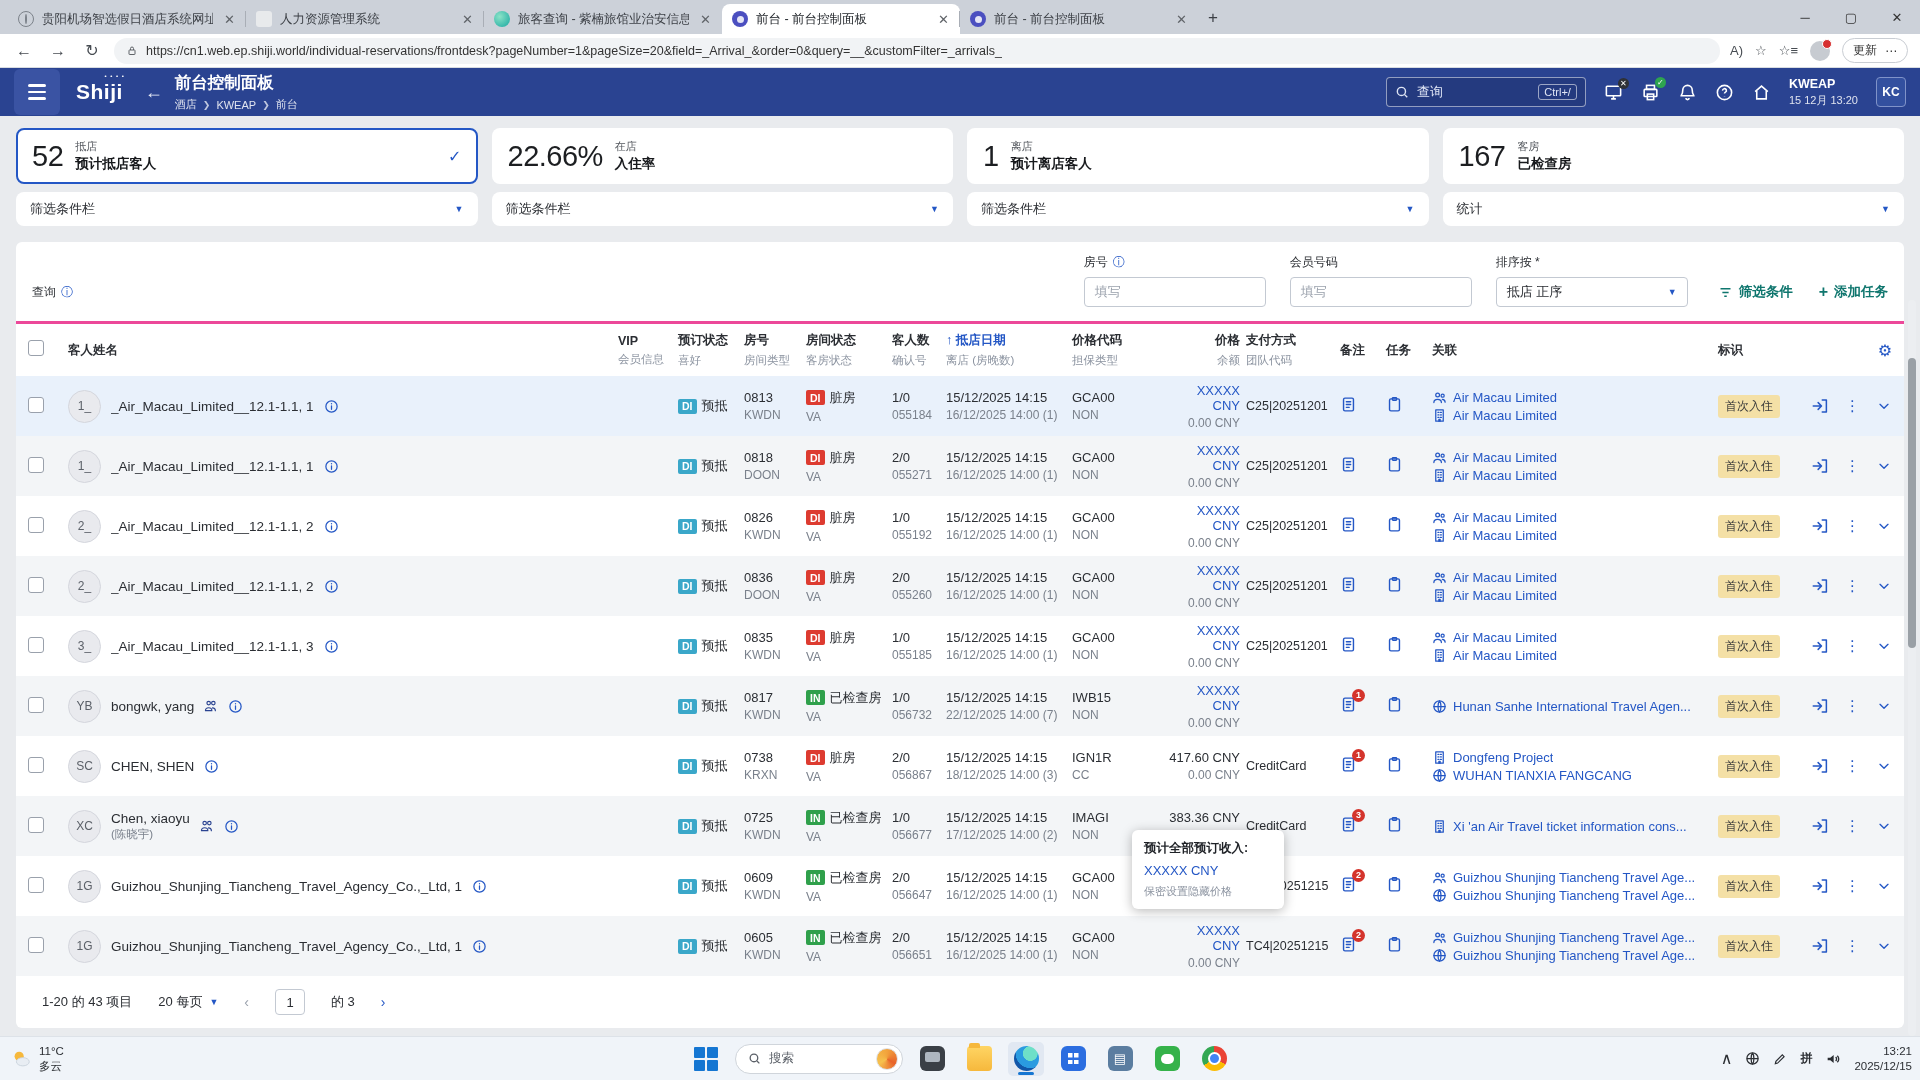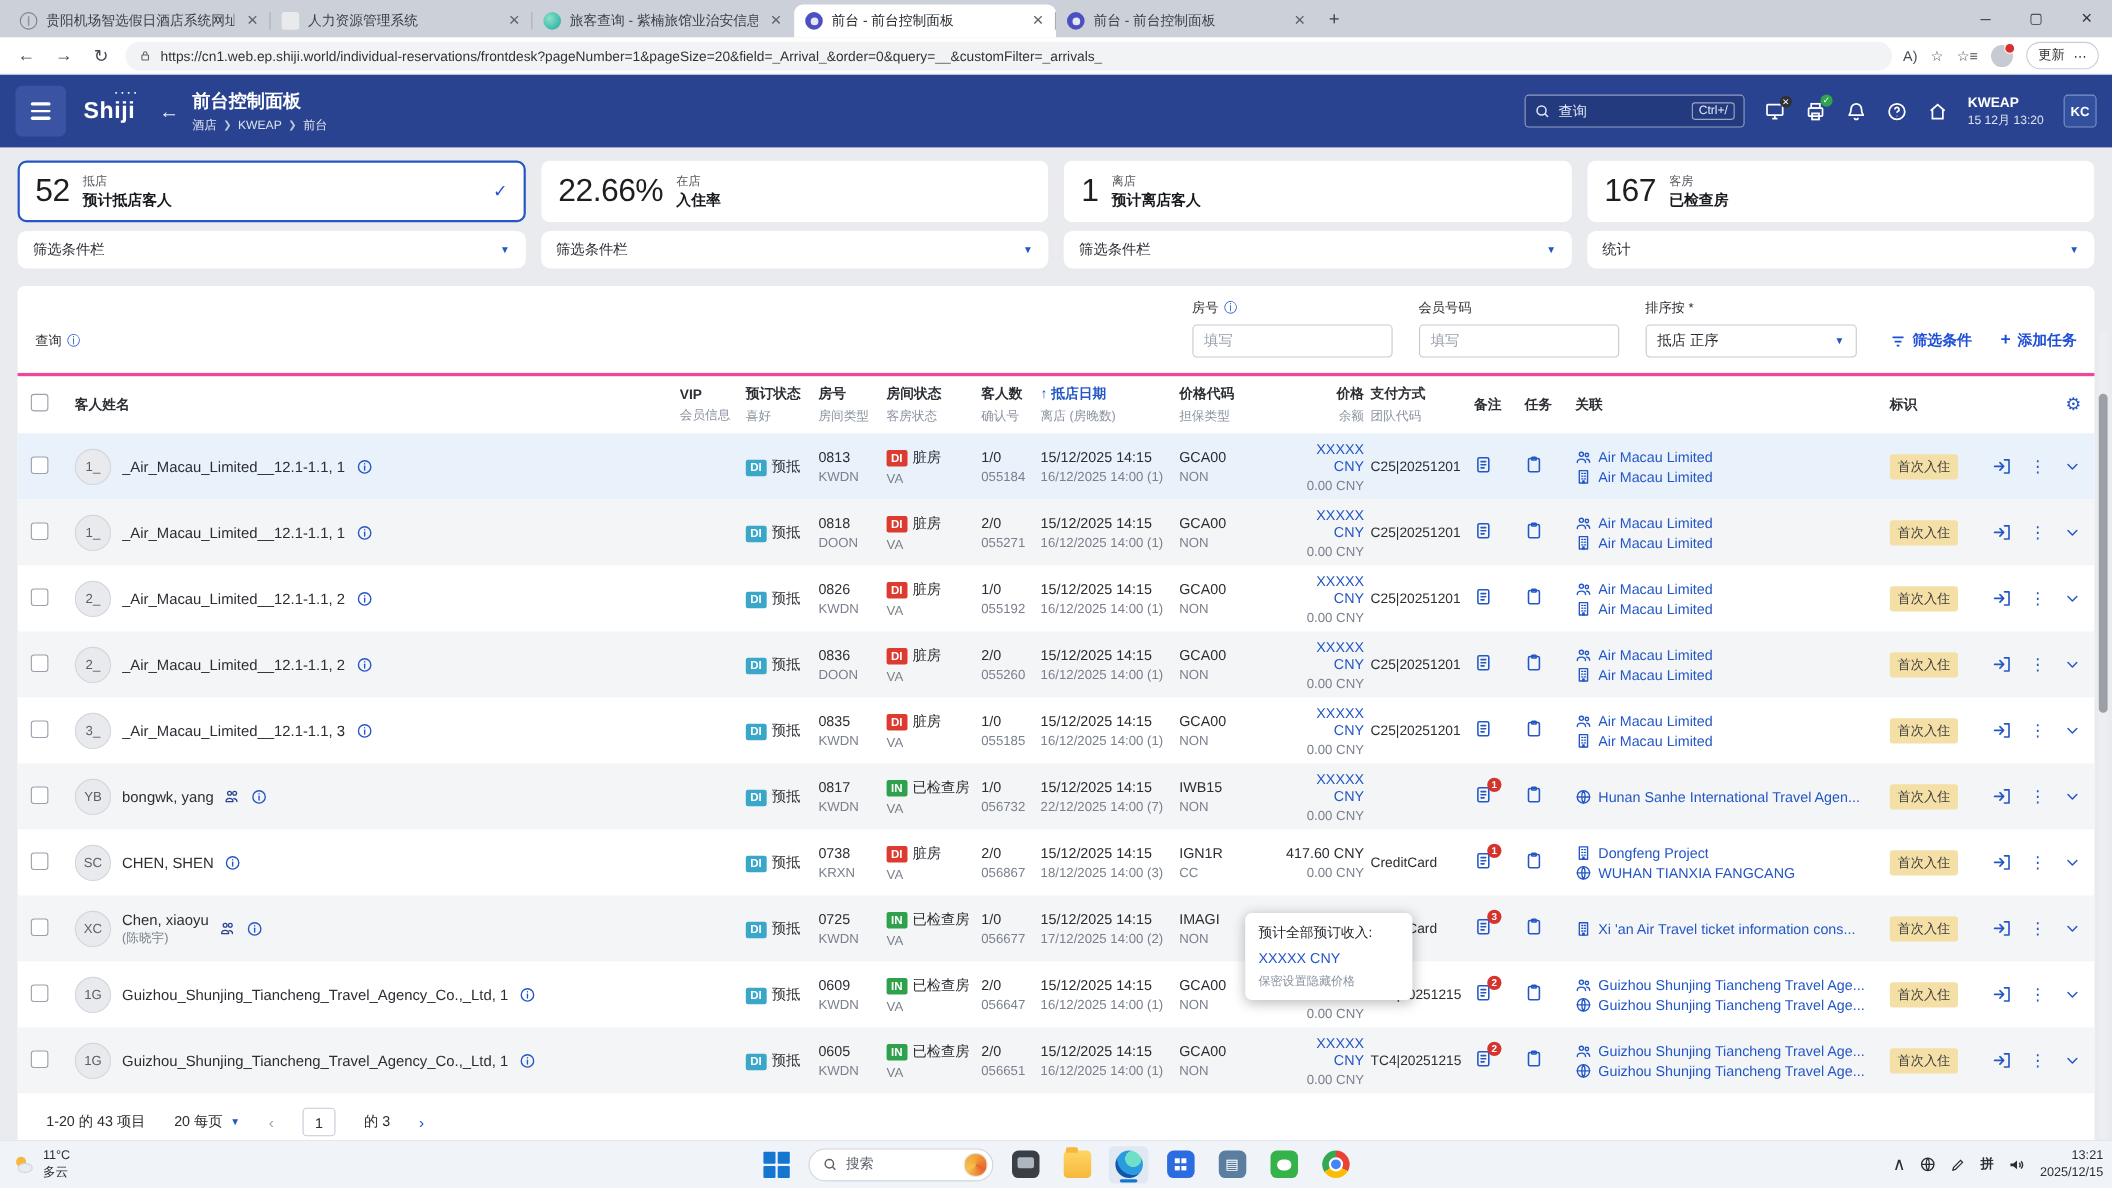--- a/index.html
+++ b/index.html
@@ -27,21 +27,21 @@
   .addrbar { height:34px; background:#fff; display:flex; align-items:center; gap:10px; padding:0 12px; border-bottom:1px solid #d8dce1; }
   .navbtn { color:#474c52; font-size:16px; width:24px; text-align:center; }
   .urlpill { flex:1; height:26px; background:#f1f3f5; border-radius:13px; display:flex; align-items:center; gap:8px; padding:0 12px; font-size:12.5px; color:#333; }
   .urlpill .url { white-space:nowrap; overflow:hidden; }
   .addr-icons { display:flex; align-items:center; gap:12px; color:#474c52; font-size:13px; }
   .profile-dot { width:20px; height:20px; border-radius:50%; background:#c7cbd1; position:relative; }
   .profile-dot::after { content:""; position:absolute; right:-2px; top:-2px; width:8px; height:8px; border-radius:50%; background:#d62f2f; border:1.5px solid #fff; }
   .update-pill { border:1px solid #c9cdd3; border-radius:13px; padding:3px 10px; font-size:12px; color:#333; display:flex; gap:8px; align-items:center; }
 
   
-  .appheader { height:66px; background:#2a4391; display:flex; align-items:center; padding:0 14px; color:#fff; }
+  .appheader { height:48px; background:#2a4391; display:flex; align-items:center; padding:0 14px; color:#fff; }
   .hamburger { width:46px; height:46px; background:#3a53a3; border-radius:6px; display:flex; flex-direction:column; gap:4px; align-items:center; justify-content:center; }
   .hamburger i { width:18px; height:2.5px; background:#fff; border-radius:2px; }
   .logo { font-size:21px; font-weight:700; letter-spacing:.5px; margin:0 10px 0 16px; position:relative; }
   .logo::after { content:"• • • •"; position:absolute; top:-7px; right:-2px; font-size:6px; letter-spacing:1px; color:#fff; }
   .backarrow { font-size:18px; margin:0 12px; color:#e8ecf7; }
   .titleblock .ttl { font-size:16.5px; font-weight:700; }
   .crumb { font-size:11px; color:rgba(255,255,255,.85); margin-top:3px; display:flex; gap:6px; align-items:center; }
   .crumb .sep { font-size:9px; color:rgba(255,255,255,.7); }
   .hdr-right { margin-left:auto; display:flex; align-items:center; gap:18px; }
   .hdr-search { width:200px; height:30px; border:1px solid rgba(255,255,255,.5); background:rgba(0,0,0,.12); border-radius:4px; display:flex; align-items:center; gap:8px; padding:0 8px; font-size:13px; color:#dfe5f5; }
@@ -73,21 +73,21 @@
   .field label { display:flex; gap:5px; align-items:center; font-size:12px; color:#2b2e33; margin-bottom:6px; }
   .field label .i { color:#2457c5; }
   .inputbox { height:30px; border:1px solid #c3c9d2; border-radius:4px; display:flex; align-items:center; padding:0 10px; font-size:13px; color:#9aa1ac; background:#fff; }
   .f-query { flex:1; }
   .f-query .inputbox { justify-content:space-between; color:#9aa1ac; }
   .f-query .inputbox .mag { color:#2a4391; }
   .f-room .inputbox, .f-member .inputbox { width:182px; }
   .f-sort .inputbox { width:192px; justify-content:space-between; color:#2b2e33; }
   .f-sort .caret { color:#2457c5; font-size:9px; }
   .toollinks { display:flex; gap:26px; align-items:center; height:30px; margin-left:6px; }
-  .bluelink { color:#1d4ed8; font-size:13.5px; font-weight:700; display:flex; gap:6px; align-items:center; white-space:nowrap; }
+  .bluelink { color:#0f766e; font-size:13.5px; font-weight:700; display:flex; gap:6px; align-items:center; white-space:nowrap; }
 
   
   .thead, .trow { display:grid; grid-template-columns:40px 1fr 60px 66px 62px 86px 54px 126px 94px 80px 94px 46px 46px 286px 84px 90px; align-items:center; padding:0 12px; }
   .thead { border-top:3px solid #ec4899; padding-top:8px; padding-bottom:8px; }
   .h1 { font-size:12.5px; font-weight:700; color:#2b2e33; white-space:nowrap; }
   .h2 { font-size:11.5px; color:#8b93a0; margin-top:4px; white-space:nowrap; }
   .h1.sorted { color:#2457c5; }
   .th-price { text-align:right; padding-right:6px; }
   .th-gear { text-align:right; color:#2457c5; }
   .trow { height:60px; font-size:13px; color:#2b2e33; }
@@ -120,21 +120,21 @@
   
   .pager { display:flex; justify-content:flex-start; align-items:center; gap:26px; padding:13px 26px; font-size:13px; color:#2b2e33; }
   .pp { display:flex; gap:7px; align-items:center; }
   .pp .caret { color:#2457c5; font-size:9px; }
   .pgnav { color:#9aa1ac; font-size:14px; }
   .pgnav.on { color:#2457c5; }
   .pgbox { width:30px; height:26px; border:1px solid #c3c9d2; border-radius:4px; text-align:center; line-height:26px; }
 
   
   .tooltip { position:absolute; left:1132px; top:830px; width:152px; background:#fff; border-radius:6px; box-shadow:0 2px 12px rgba(0,0,0,.28); padding:10px 12px; z-index:20; }
-  .tooltip .t1 { font-size:12.5px; font-weight:400; color:#1f2227; }
+  .tooltip .t1 { font-size:12.5px; font-weight:700; color:#1f2227; }
   .tooltip .t2 { font-size:13px; color:#2457c5; margin-top:6px; }
   .tooltip .t3 { font-size:11px; color:#8b93a0; margin-top:6px; }
 
   
   .vscroll { position:absolute; right:4px; top:300px; width:8px; height:736px; background:#eceef1; border-radius:4px; }
   .vscroll .thumb { position:absolute; top:58px; width:8px; height:290px; background:#9aa0a6; border-radius:4px; }
 
   
   .taskbar { position:fixed; left:0; right:0; bottom:0; height:44px; background:#f0f4f9; border-top:1px solid #dde2e8; display:flex; align-items:center; }
   .weather { position:absolute; left:10px; display:flex; gap:7px; align-items:center; }

